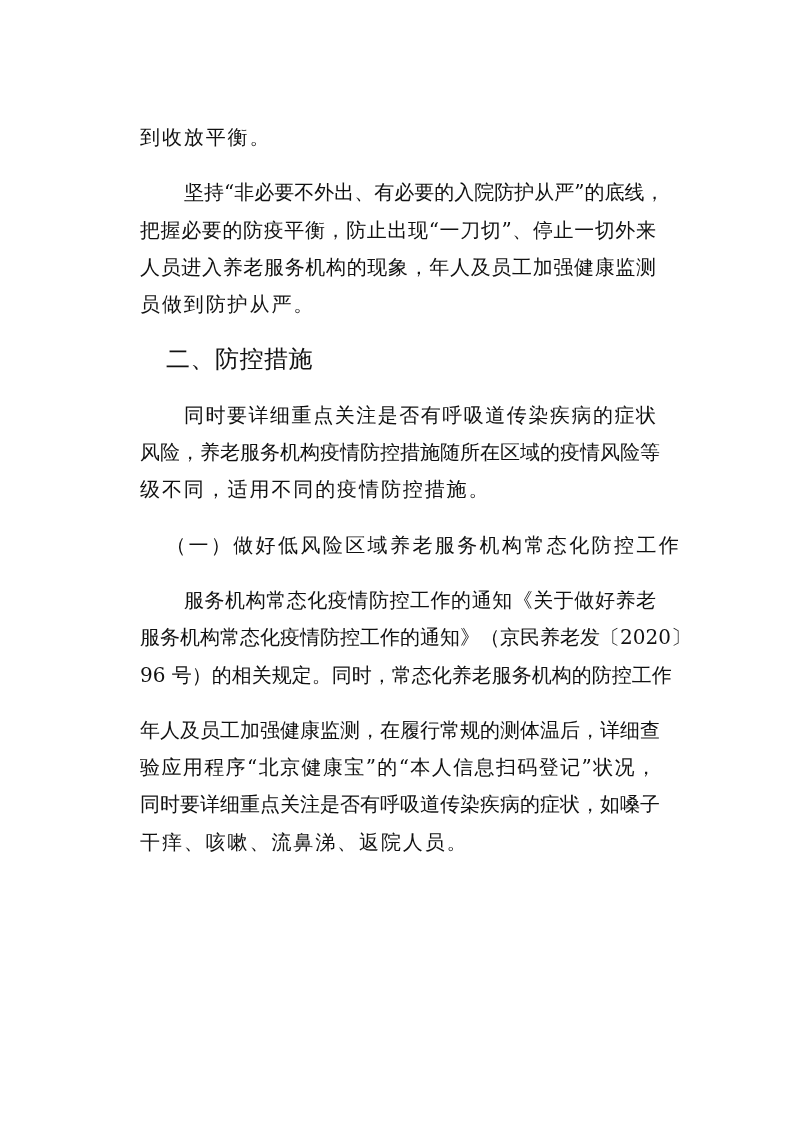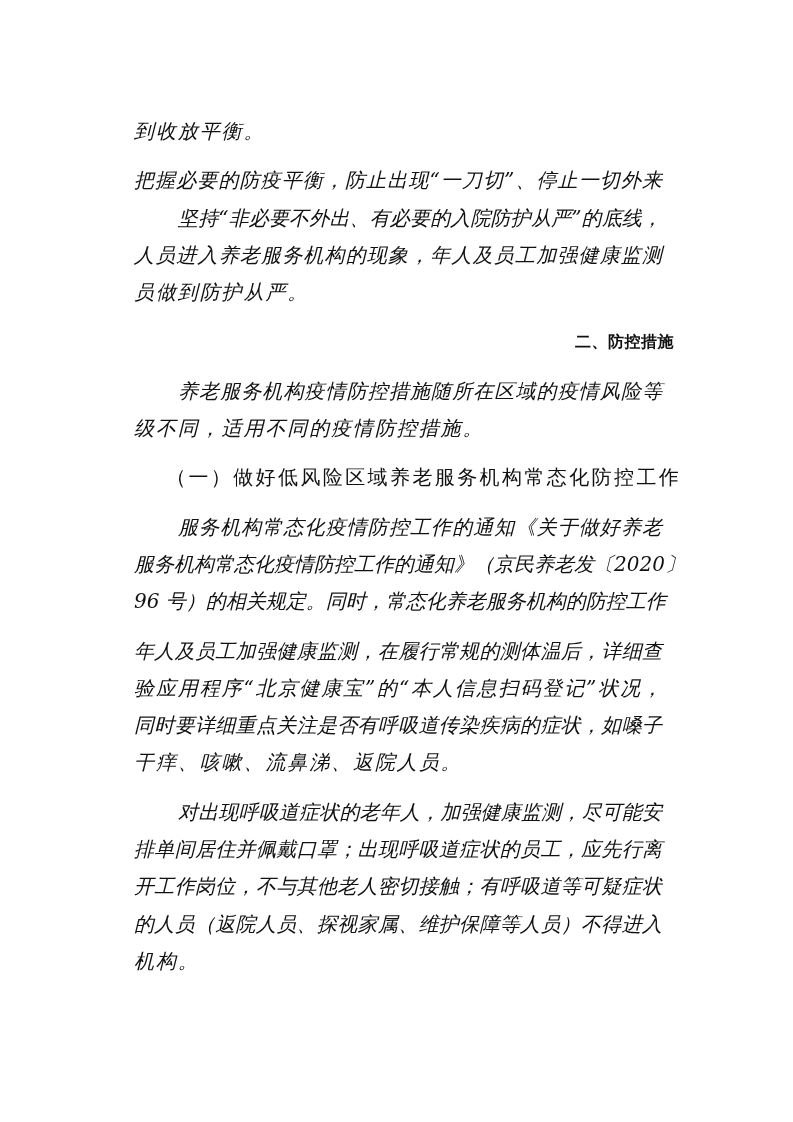--- a/index.html
+++ b/index.html
@@ -23,86 +23,78 @@
     }
     .line {
       height: 37.3px;
       line-height: 37.3px;
       font-size: 20px;
       letter-spacing: 1.9px;
       white-space: nowrap;
       overflow: visible;
     }
     .para {
-      margin: 12px;
-      font-style: italic;
+      margin: 18px;
     }
     .indent {
       padding-left: 44px;
     }
     .justify {
       text-align: justify;
       text-align-last: justify;
       letter-spacing: 0;
     }
     .last {
       text-align: right;
       text-align-last: left;
     }
     .heading {
       font-family: "DejaVu Sans", "Liberation Sans", sans-serif;
-      font-weight: bold;
-      font-size: 16px;
+      font-weight: normal;
+      font-size: 24px;
       letter-spacing: 0.5px;
-      text-align: right;
     }
     .subheading {
       padding-left: 44px;
       letter-spacing: 2.4px;
     }
   </style>
 </head>
 <body>
 
 <div class="page">
 
   <div class="para">
     <div class="line">到收放平衡。</div>
   </div>
 
   <div class="para">
+    <div class="line justify indent">坚持“非必要不外出、有必要的入院防护从严”的底线，</div>
     <div class="line justify">把握必要的防疫平衡，防止出现“一刀切”、停止一切外来</div>
-    <div class="line justify indent">坚持“非必要不外出、有必要的入院防护从严”的底线，</div>
     <div class="line justify">人员进入养老服务机构的现象，年人及员工加强健康监测</div>
     <div class="line justify last" style="letter-spacing:1.9px">员做到防护从严。</div>
   </div>
 
   <div class="line heading indent">二、防控措施</div>
 
   <div class="para">
-    <div class="line justify indent">养老服务机构疫情防控措施随所在区域的疫情风险等</div>
+    <div class="line justify indent">同时要详细重点关注是否有呼吸道传染疾病的症状</div>
+    <div class="line justify">风险，养老服务机构疫情防控措施随所在区域的疫情风险等</div>
     <div class="line justify last" style="letter-spacing:1.9px">级不同，适用不同的疫情防控措施。</div>
   </div>
 
   <div class="line subheading">（一）做好低风险区域养老服务机构常态化防控工作</div>
 
   <div class="para">
     <div class="line justify indent">服务机构常态化疫情防控工作的通知《关于做好养老</div>
     <div class="line justify">服务机构常态化疫情防控工作的通知》（京民养老发〔2020〕</div>
     <div class="line justify">96 号）的相关规定。同时，常态化养老服务机构的防控工作</div>
   </div>
 
   <div class="para">
     <div class="line justify">年人及员工加强健康监测，在履行常规的测体温后，详细查</div>
     <div class="line justify">验应用程序“北京健康宝”的“本人信息扫码登记”状况，</div>
     <div class="line justify">同时要详细重点关注是否有呼吸道传染疾病的症状，如嗓子</div>
     <div class="line justify last" style="letter-spacing:1.9px">干痒、咳嗽、流鼻涕、返院人员。</div>
   </div>
 
-  <div class="para">
-    <div class="line justify indent">对出现呼吸道症状的老年人，加强健康监测，尽可能安</div>
-    <div class="line justify">排单间居住并佩戴口罩；出现呼吸道症状的员工，应先行离</div>
-    <div class="line justify">开工作岗位，不与其他老人密切接触；有呼吸道等可疑症状</div>
-    <div class="line justify">的人员（返院人员、探视家属、维护保障等人员）不得进入</div>
-    <div class="line justify last" style="letter-spacing:1.9px">机构。</div>
-  </div>
 
 </div>
 
 </body></html>

